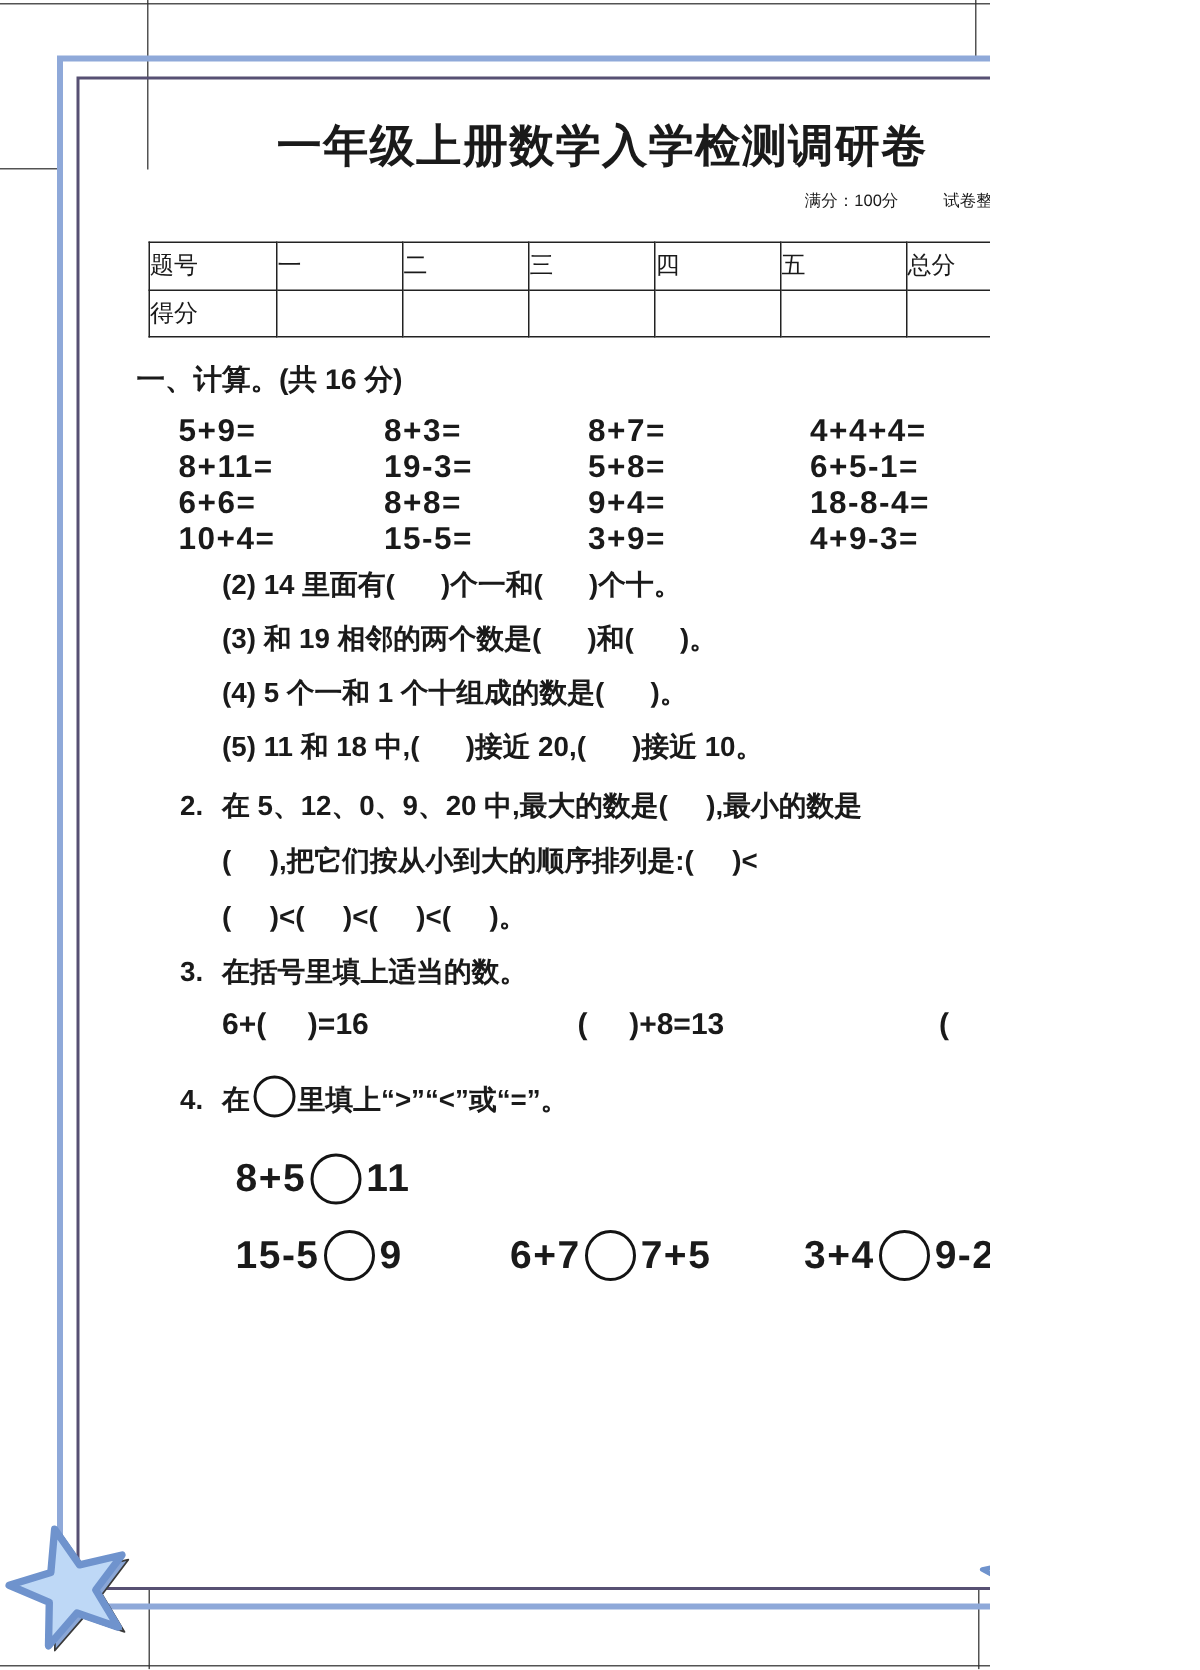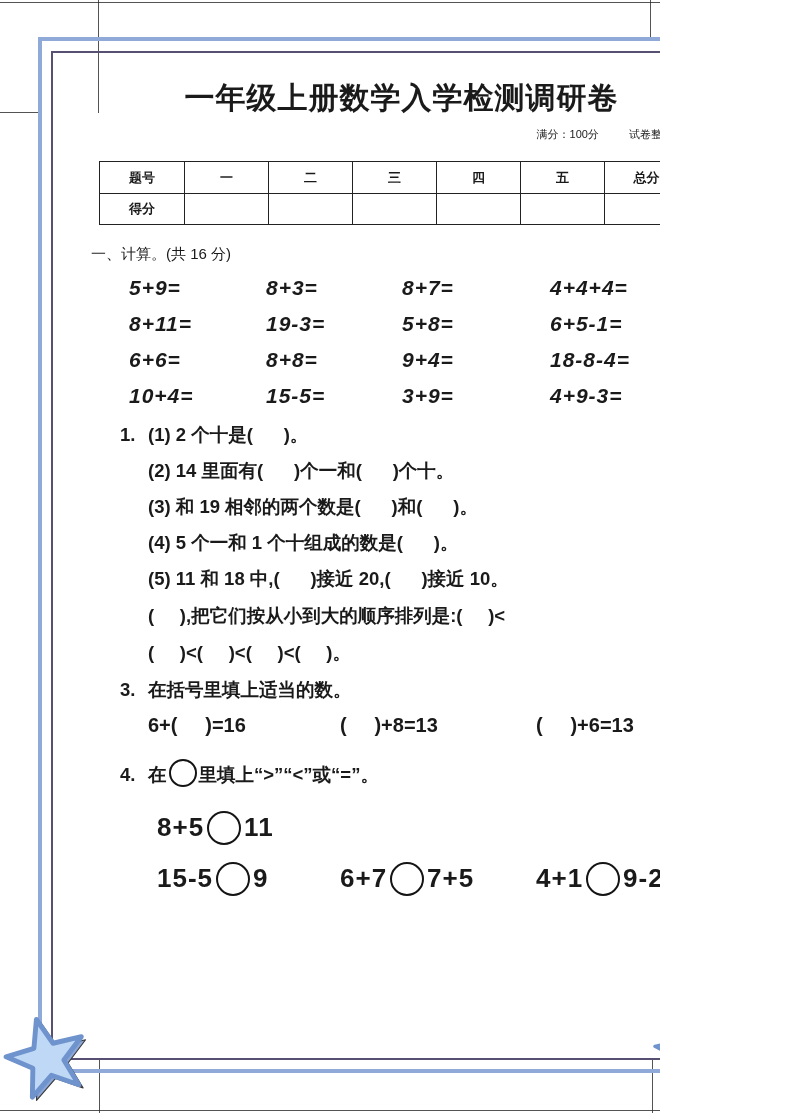--- a/index.html
+++ b/index.html
@@ -11,28 +11,28 @@
   .frame-outer{position:absolute;left:38px;top:37px;width:725px;height:1036px;
                border:4px solid #8fa9d9;box-sizing:border-box;}
   .frame-inner{position:absolute;left:9px;top:10px;right:9px;bottom:9px;
                border:2.5px solid #575073;box-sizing:border-box;}
   .paper{position:absolute;left:0;top:0;right:0;bottom:0;padding:26px 36px 0 38px;box-sizing:border-box;}
   .title{font-size:30px;font-weight:700;text-align:center;letter-spacing:1px;line-height:38px;}
   .subtitle{margin-top:7px;text-align:right;font-size:11px;font-weight:400;line-height:21px;}
   .subtitle .gap{display:inline-block;width:30px;}
   
   table.score{border-collapse:collapse;margin:16px 0 0 8px;table-layout:fixed;width:590px;}
-  table.score td{border:1.6px solid #222;text-align:center;font-size:13px;font-weight:700;
+  table.score td{border:1.6px solid #222;text-align:left;font-size:16px;font-weight:400;
                  height:31px;padding:0;}
   table.score tr.r2 td{height:30px;}
   table.score td.c0{width:84px;}
   
-  .sec-head{font-size:15px;font-weight:400;margin-top:15px;line-height:27px;white-space:pre;}
-  .calc{display:grid;grid-template-columns:137px 136px 148px auto;row-gap:12px;
-        margin:9px 0 0 38px;font-size:21px;font-weight:600;font-style:italic;}
+  .sec-head{font-size:19px;font-weight:700;margin-top:15px;line-height:27px;white-space:pre;}
+  .calc{display:grid;grid-template-columns:137px 136px 148px auto;
+        margin:9px 0 0 28px;font-size:21px;font-weight:600;}
   .calc span{white-space:pre;letter-spacing:1px;}
   .q{font-size:18.5px;font-weight:600;white-space:pre;line-height:36px;}
   .itemrow{margin-left:29px;}
   .subrow{margin-left:57px;}
   .num{display:inline-block;width:28px;}
   .wrapline{margin-left:57px;}
   .eqgrid{display:grid;grid-template-columns:192px 196px auto;margin:4px 0 0 57px;
           font-size:20px;font-weight:600;line-height:38px;}
   .eqgrid span{white-space:pre;}
   
@@ -106,45 +106,45 @@
           <span>8+8=</span>
           <span>9+4=</span>
           <span>18-8-4=</span>
           <span>10+4=</span>
           <span>15-5=</span>
           <span>3+9=</span>
           <span>4+9-3=</span>
         </div>
 
 
-        <div class="q itemrow" style="margin-top:9px;"><span class="num">1.</span><span>(1) 2 个十是(      )。</span></div>
         <div class="q subrow"><span>(2) 14 里面有(      )个一和(      )个十。</span></div>
         <div class="q subrow"><span>(3) 和 19 相邻的两个数是(      )和(      )。</span></div>
         <div class="q subrow"><span>(4) 5 个一和 1 个十组成的数是(      )。</span></div>
         <div class="q subrow"><span>(5) 11 和 18 中,(      )接近 20,(      )接近 10。</span></div>
 
+        <div class="q itemrow" style="margin-top:2px;line-height:37px;"><span class="num">2.</span><span>在 5、12、0、9、20 中,最大的数是(     ),最小的数是</span></div>
         <div class="q wrapline" style="line-height:37px;"><span>(     ),把它们按从小到大的顺序排列是:(     )&lt;</span></div>
         <div class="q wrapline" style="line-height:37px;"><span>(     )&lt;(     )&lt;(     )&lt;(     )。</span></div>
 
         <div class="q itemrow" style="margin-top:3px;line-height:32px;"><span class="num">3.</span><span>在括号里填上适当的数。</span></div>
-        <div class="eqgrid" style="margin-top:0;">
+        <div class="eqgrid" style="margin-top:0;gap:45px;">
           <span>6+(     )=16</span>
           <span>(     )+8=13</span>
           <span>(     )+6=13</span>
         </div>
 
         <div class="q itemrow item4-head"><span class="num">4.</span><span>在</span><span class="circle small"></span><span>里填上“&gt;”“&lt;”或“=”。</span></div>
 
         <div class="cmpgrid">
           <span class="cell"><span>8+5</span><span class="circle"></span><span>11</span></span>
         </div>
         <div class="cmpgrid" style="margin-top:4px;">
           <span class="cell"><span>15-5</span><span class="circle"></span><span>9</span></span>
           <span class="cell"><span>6+7</span><span class="circle"></span><span>7+5</span></span>
-          <span class="cell"><span>4+1</span><span class="circle"></span><span>9-2</span></span>
+          <span class="cell"><span>3+4</span><span class="circle"></span><span>9-2</span></span>
         </div>
 
       </div>
     </div>
   </div>
 
   <svg class="star" style="left:692px;top:-14px;width:112px;height:112px;transform:rotate(18deg);" viewBox="0 0 110 110">
     <path d="M55,5 L67.1,38.3 L102.6,39.5 L74.6,61.4 L84.4,95.5 L55,75.6 L25.6,95.5 L35.4,61.4 L7.4,39.5 L42.9,38.3 Z" transform="translate(4,5)" fill="#8aa6d6" stroke="#3a3a3a" stroke-width="1.4" stroke-linejoin="round"></path>
     <path d="M55,5 L67.1,38.3 L102.6,39.5 L74.6,61.4 L84.4,95.5 L55,75.6 L25.6,95.5 L35.4,61.4 L7.4,39.5 L42.9,38.3 Z" fill="#bed8f6" stroke="#6f93cd" stroke-width="6" stroke-linejoin="round"></path>
   </svg>

